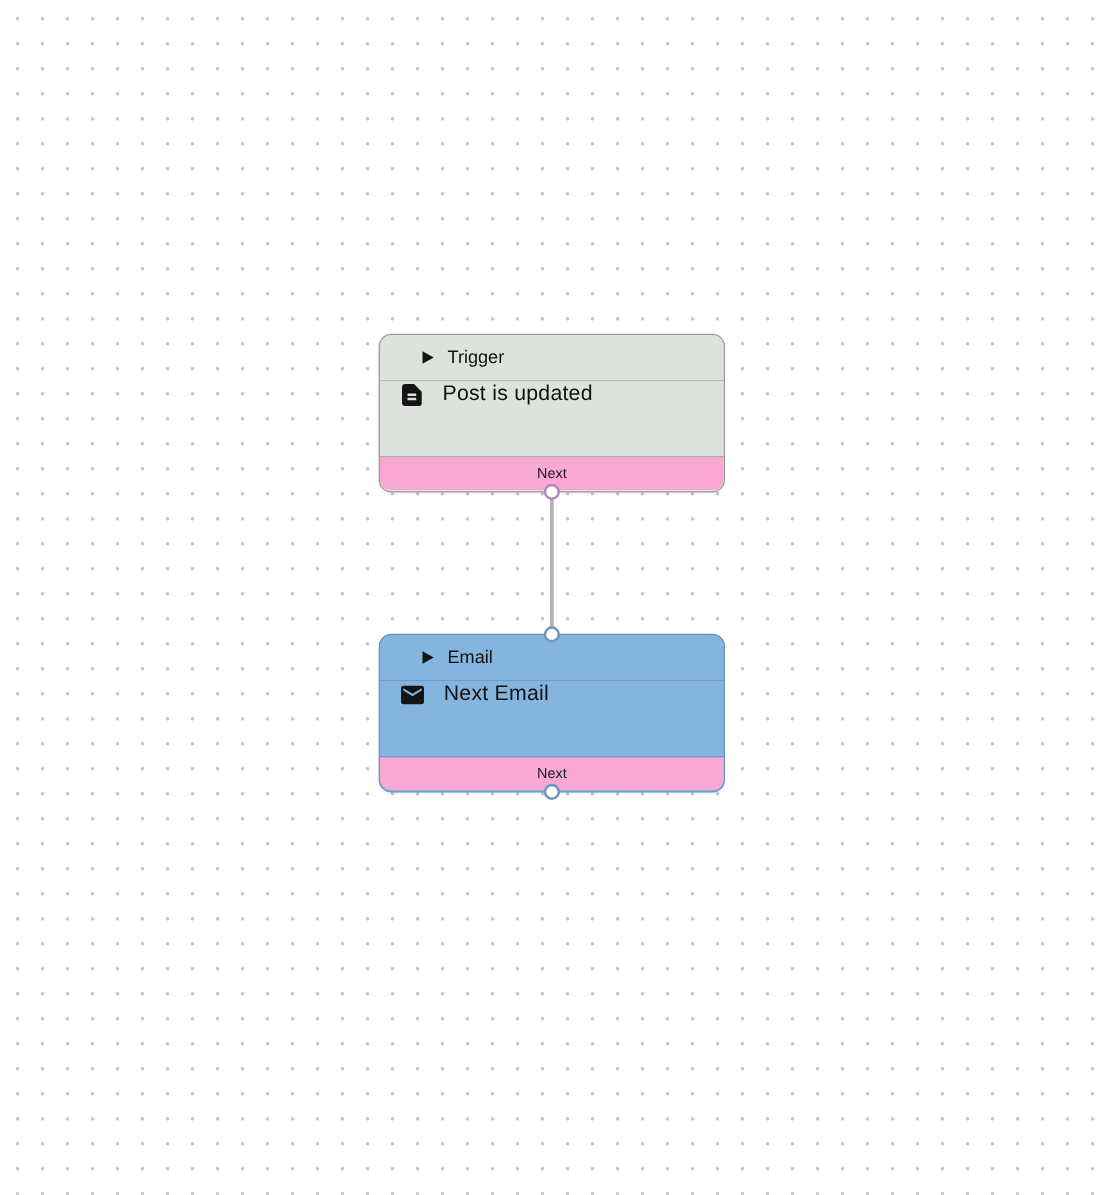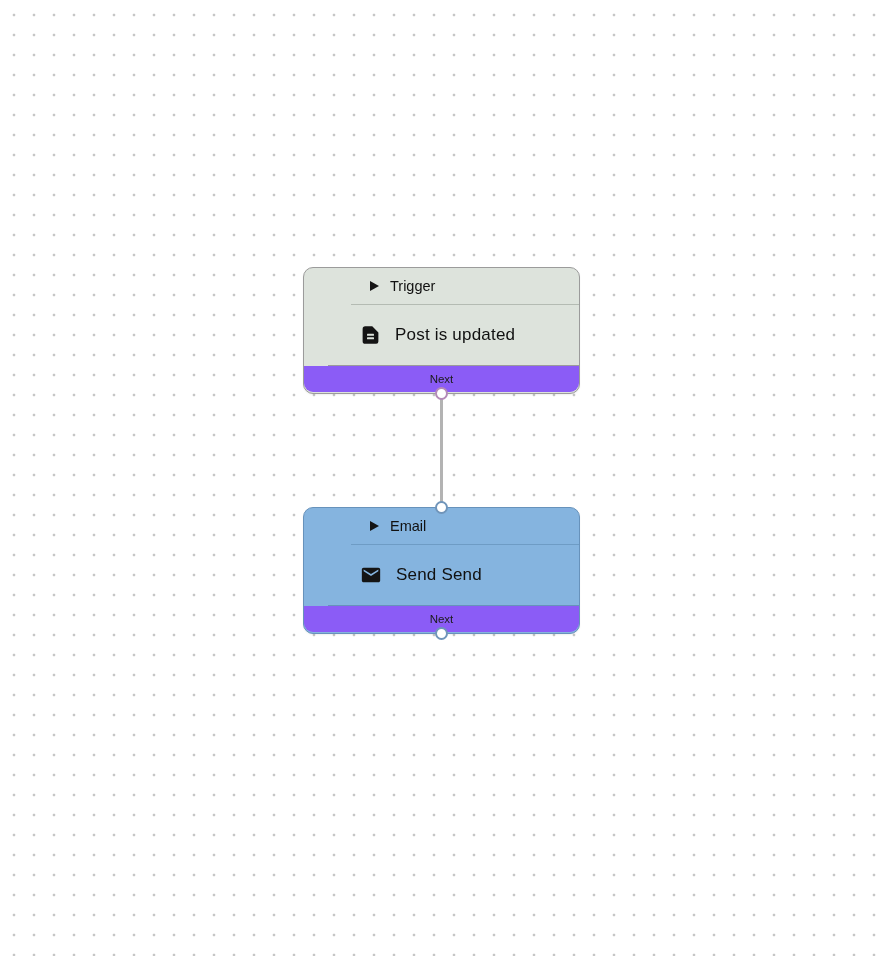--- a/index.html
+++ b/index.html
@@ -43,57 +43,55 @@
   }
   .node-trigger { left: 303px; top: 267px; }
   .node-action  { left: 303px; top: 507px; }
 
   .node-header {
     box-sizing: border-box;
     height: 37px;
     display: flex;
     align-items: center;
     gap: 11px;
-    padding-left: 19px;
+    padding-left: 34px;
     border-bottom: 1px solid var(--divider);
     border-radius: 9px 9px 0 0;
     cursor: pointer;
-    margin-left: 47px;
   }
   .tri {
     width: 0; height: 0;
     border-left: 9px solid #151515;
     border-top: 5.5px solid transparent;
     border-bottom: 5.5px solid transparent;
   }
   .kind-label {
     font-size: 14.5px;
     color: #111;
   }
 
   .node-body {
     box-sizing: border-box;
     height: 61px;
     display: flex;
-    align-items: center;
+    align-items: flex-start;
     gap: 14px;
-    padding-left: 32px;
+    padding-left: 15px;
     border-bottom: 1.5px solid var(--border);
-    margin-left: 24px;
   }
   .node-body .icon { display: flex; align-items: center; }
   .title-label {
     font-size: 17px;
     color: #111;
     letter-spacing: 0.2px;
   }
 
   .node-footer {
     height: 26px;
-    background: #8b5cf6;
+    background: #f9a8d4;
     border-radius: 0 0 9px 9px;
     display: flex;
     align-items: center;
     justify-content: center;
   }
   .next-label {
     font-size: 11.5px;
     color: #1b1b1b;
   }
 
@@ -146,21 +144,21 @@
     <div class="node-header">
       <span class="tri"></span>
       <span class="kind-label">Email</span>
     </div>
     <div class="node-body">
       <span class="icon">
         <svg width="22" height="22" viewBox="0 0 24 24" aria-hidden="true">
           <path fill="#141414" d="M20 4H4c-1.1 0-2 .9-2 2v12c0 1.1.9 2 2 2h16c1.1 0 2-.9 2-2V6c0-1.1-.9-2-2-2zm0 4l-8 5-8-5V6l8 5 8-5v2z"></path>
         </svg>
       </span>
-      <span class="title-label">Send Send</span>
+      <span class="title-label">Next Email</span>
     </div>
     <div class="node-footer">
       <span class="next-label">Next</span>
     </div>
     <div class="port port-top"></div>
     <div class="port port-bottom"></div>
   </div>
 
 </div>
 

